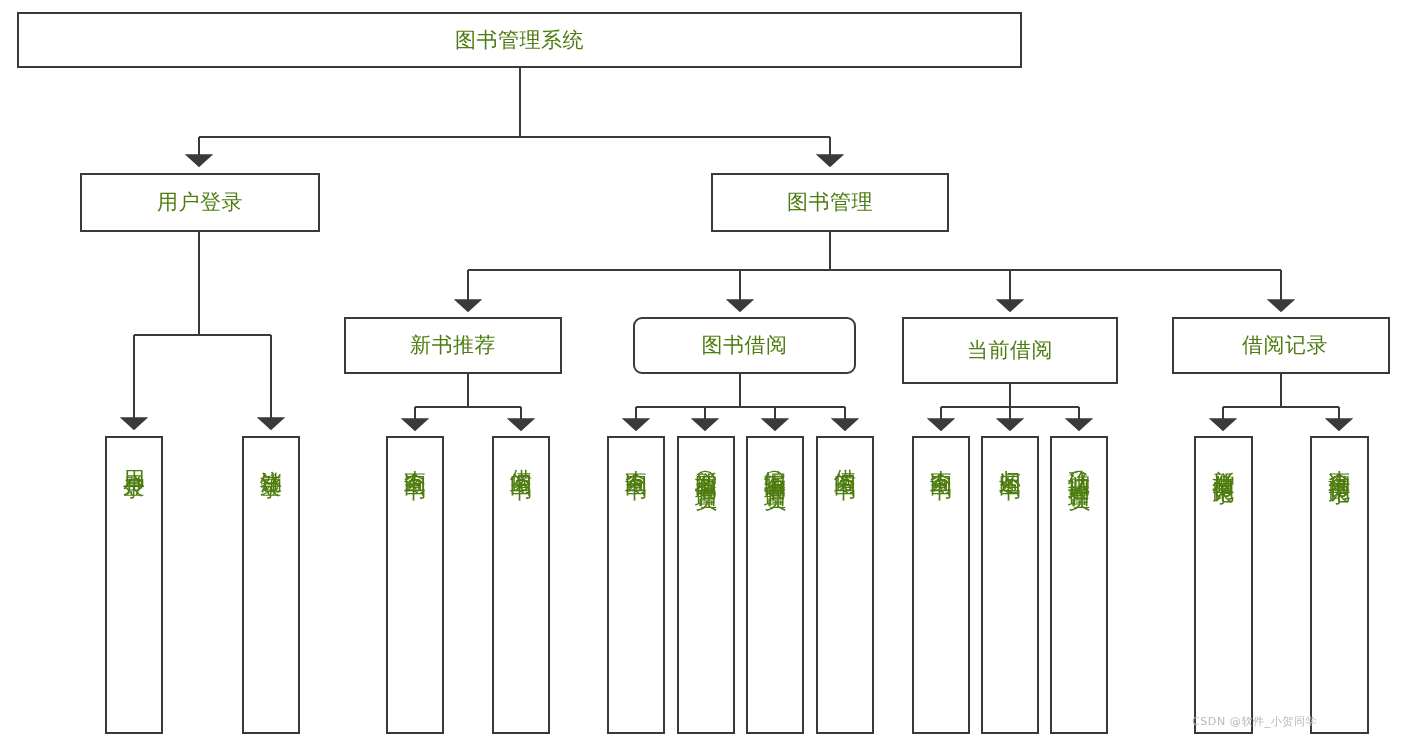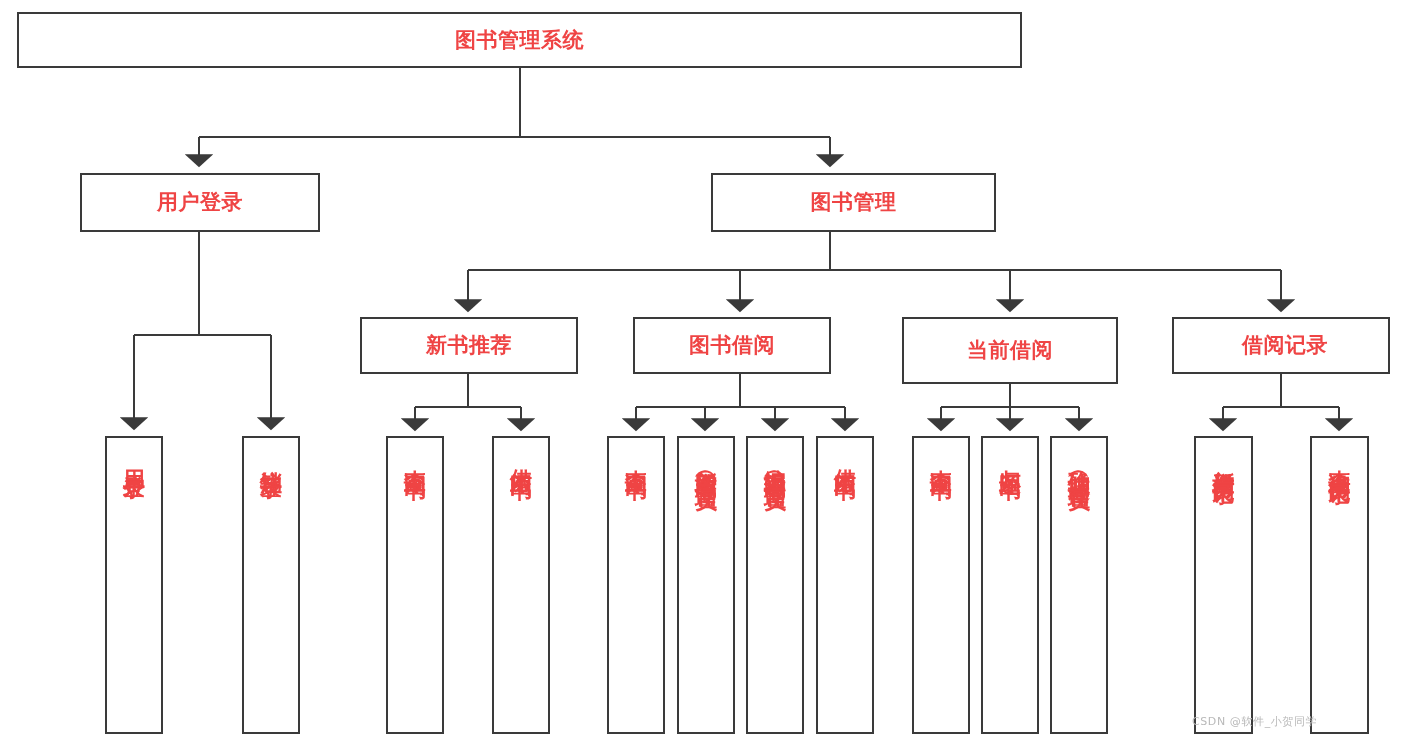--- a/index.html
+++ b/index.html
@@ -34,22 +34,21 @@
     display: flex;
     align-items: center;
     justify-content: center;
     color: #1a1a1a;
   }
   .node-label {
     font-size: 21px;
     line-height: 1.18;
     letter-spacing: 0.5px;
     white-space: nowrap;
-    color: #ef4444;
-    font-weight: bold;
+    color: #4d7c0f;
   }
   .node-box.vertical {
     align-items: flex-start;
     padding-top: 14px;
   }
   .node-box.vertical .node-label {
     writing-mode: vertical-rl;
     text-orientation: upright;
     letter-spacing: 3px;
     font-size: 22px;
@@ -122,29 +121,29 @@
   </svg>
 
   <div class="node-box" style="left:17px; top:12px; width:1005px; height:56px;">
     <span class="node-label">图书管理系统</span>
   </div>
 
   <div class="node-box" style="left:80px; top:173px; width:240px; height:59px;">
     <span class="node-label">用户登录</span>
   </div>
 
-  <div class="node-box" style="left:711px; top:173px; width:285px; height:59px;">
+  <div class="node-box" style="left:711px; top:173px; width:238px; height:59px;">
     <span class="node-label">图书管理</span>
   </div>
 
-  <div class="node-box" style="left:360px; top:317px; width:218px; height:57px;">
+  <div class="node-box" style="left:344px; top:317px; width:218px; height:57px;">
     <span class="node-label">新书推荐</span>
   </div>
 
-  <div class="node-box" style="left:633px; top:317px; width:198px; height:57px;">
+  <div class="node-box" style="left:633px; top:317px; width:223px; height:57px;border-radius:9px;">
     <span class="node-label">图书借阅</span>
   </div>
 
   <div class="node-box" style="left:902px; top:317px; width:216px; height:67px;">
     <span class="node-label">当前借阅</span>
   </div>
 
   <div class="node-box" style="left:1172px; top:317px; width:218px; height:57px;padding-left:8px;">
     <span class="node-label">借阅记录</span>
   </div>

